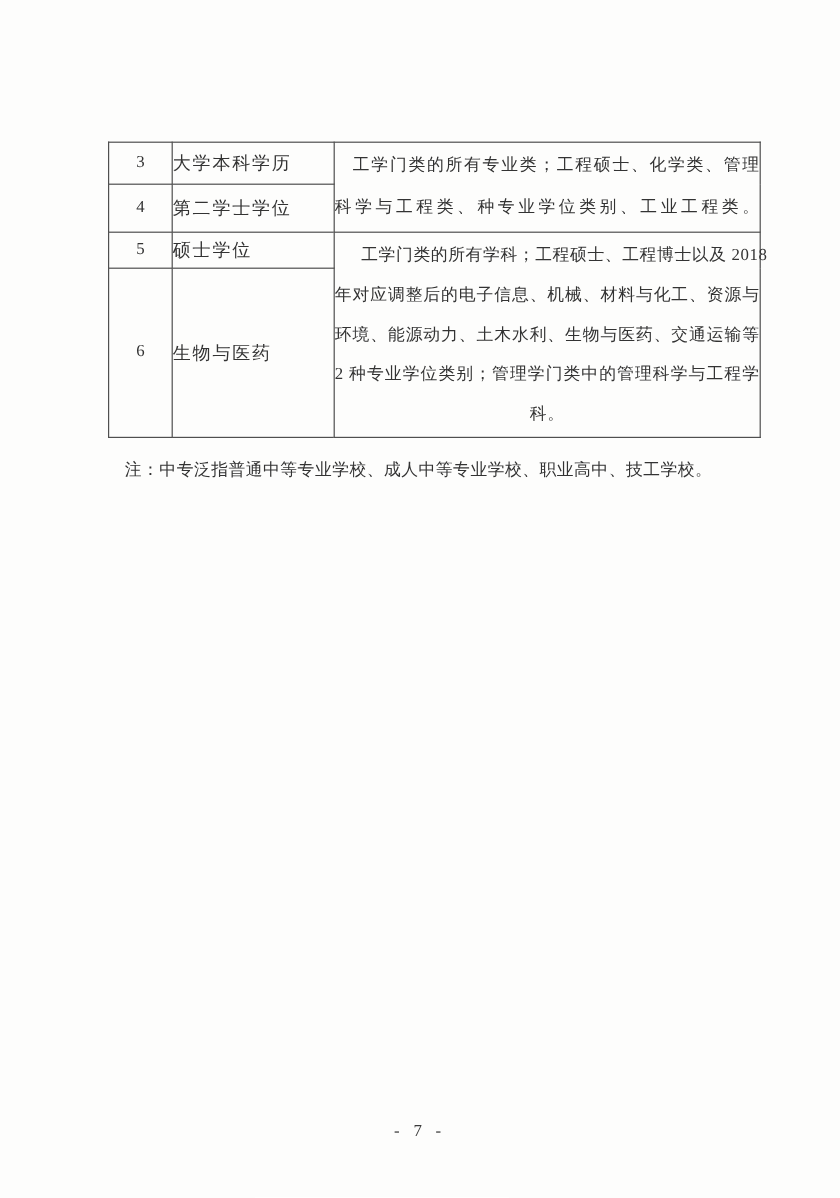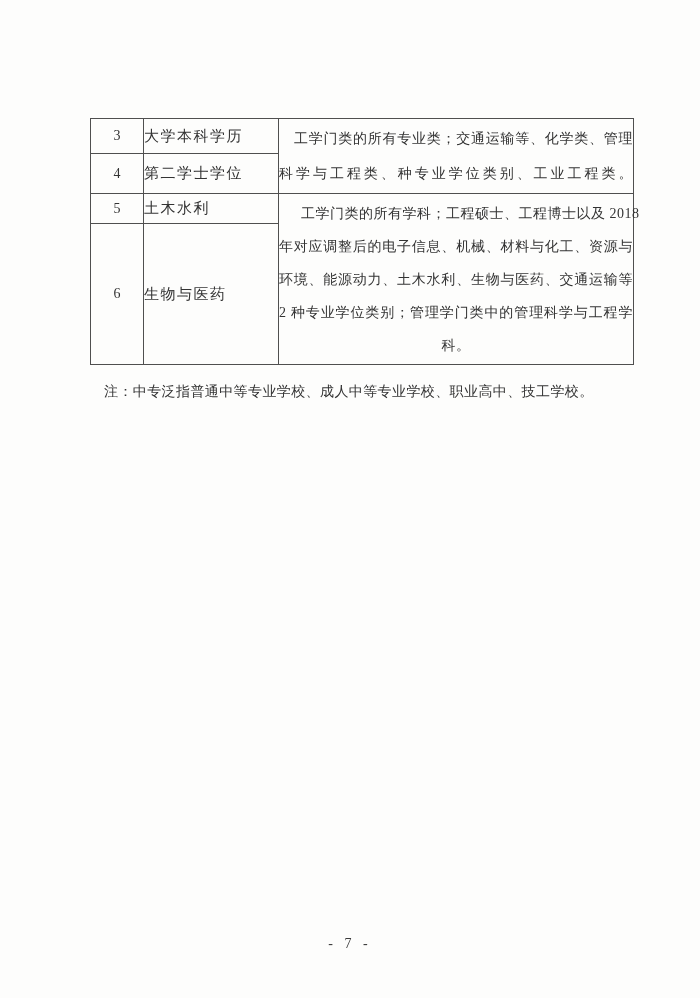--- a/index.html
+++ b/index.html
@@ -96,31 +96,31 @@
     <colgroup>
       <col style="width:53px">
       <col style="width:135px">
       <col style="width:355px">
     </colgroup>
     <tbody>
       <tr class="r1">
         <td class="c-num">3</td>
         <td class="c-deg">大学本科学历</td>
         <td class="c-majors cell-a" rowspan="2">
-          <div class="ln ln-indent1">工学门类的所有专业类；交通运输等、化学类、管理</div>
+          <div class="ln ln-indent1">工学门类的所有专业类；工程硕士、化学类、管理</div>
           <div class="ln">科学与工程类、种专业学位类别、工业工程类。</div>
         </td>
       </tr>
       <tr class="r2">
         <td class="c-num">4</td>
         <td class="c-deg">第二学士学位</td>
       </tr>
       <tr class="r3">
         <td class="c-num">5</td>
-        <td class="c-deg">土木水利</td>
+        <td class="c-deg">硕士学位</td>
         <td class="c-majors cell-b" rowspan="2">
           <div class="ln ln-indent15">工学门类的所有学科；工程硕士、工程博士以及 2018</div>
           <div class="ln">年对应调整后的电子信息、机械、材料与化工、资源与</div>
           <div class="ln">环境、能源动力、土木水利、生物与医药、交通运输等</div>
           <div class="ln">2 种专业学位类别；管理学门类中的管理科学与工程学</div>
           <div class="ln ln-center">科。</div>
         </td>
       </tr>
       <tr class="r4">
         <td class="c-num">6</td>

